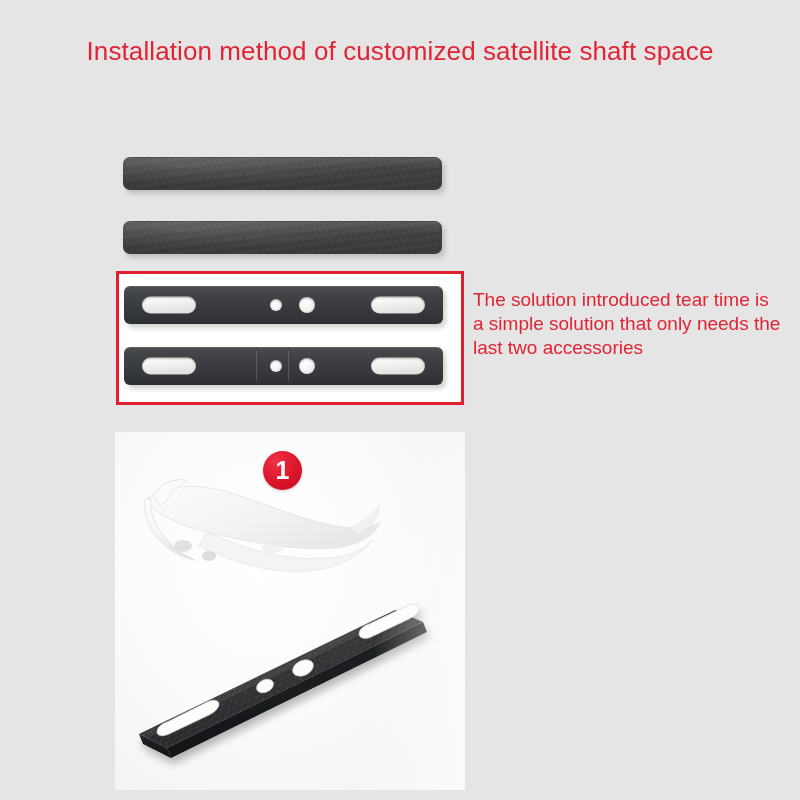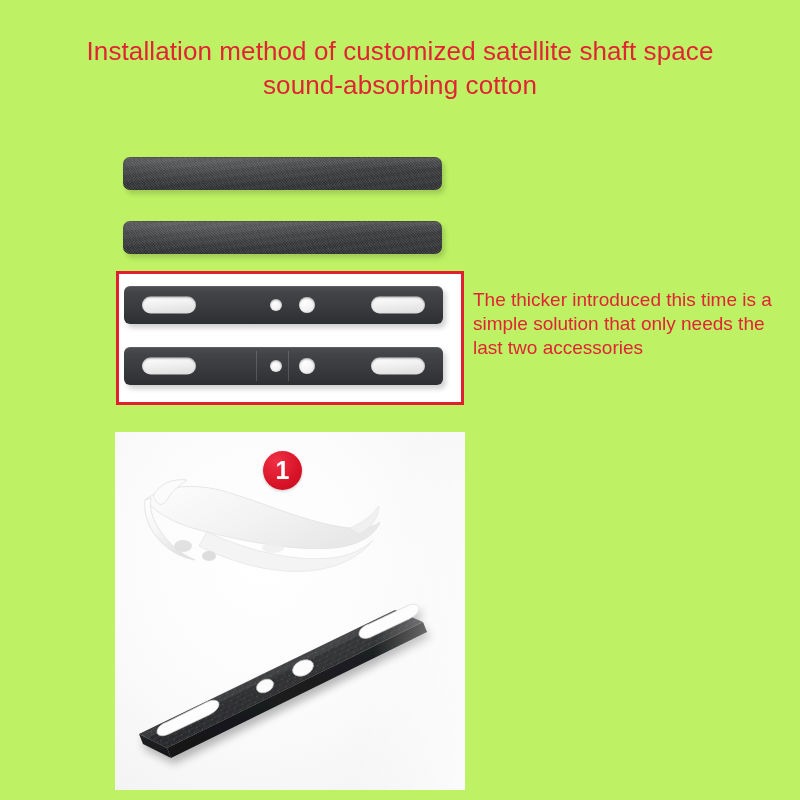--- a/index.html
+++ b/index.html
@@ -8,21 +8,21 @@
     padding: 0;
     background: #ffffff;
   }
   body {
     font-family: "Liberation Sans", sans-serif;
   }
   #page {
     position: relative;
     width: 800px;
     height: 800px;
-    background: #bef264;
+    background: #e5e5e5;
     overflow: hidden;
   }
 
   
   #title {
     position: absolute;
     left: 0;
     top: 34px;
     width: 800px;
     text-align: center;
@@ -178,21 +178,20 @@
     pointer-events: none;
   }
 </style>
 </head>
 <body>
 
 <div id="page">
 
   <div id="title">
     <span class="line">Installation method of customized satellite shaft space</span>
-    <span class="line">sound-absorbing cotton</span>
   </div>
 
   <div class="foam-strip" id="strip-plain-1"></div>
   <div class="foam-strip" id="strip-plain-2"></div>
 
   <div id="highlight-box"></div>
 
   <div class="slot-strip" id="strip-slot-1">
     <span class="slot left"></span>
     <span class="hole small"></span>
@@ -202,21 +201,21 @@
 
   <div class="slot-strip" id="strip-slot-2">
     <span class="slot left"></span>
     <span class="seam a"></span>
     <span class="seam b"></span>
     <span class="hole small"></span>
     <span class="hole large"></span>
     <span class="slot right"></span>
   </div>
 
-  <div class="callout" id="callout-1">The thicker introduced this time is a simple solution that only needs the last two accessories</div>
+  <div class="callout" id="callout-1">The solution introduced tear time is a simple solution that only needs the last two accessories</div>
 
   <div id="photo-panel">
 
     <svg id="liner" viewBox="0 0 250 115">
       <defs>
         <linearGradient id="lnA" x1="0" y1="0" x2="0.3" y2="1">
           <stop offset="0" stop-color="#ffffff"></stop>
           <stop offset="0.55" stop-color="#f6f6f6"></stop>
           <stop offset="1" stop-color="#e4e4e4"></stop>
         </linearGradient>

